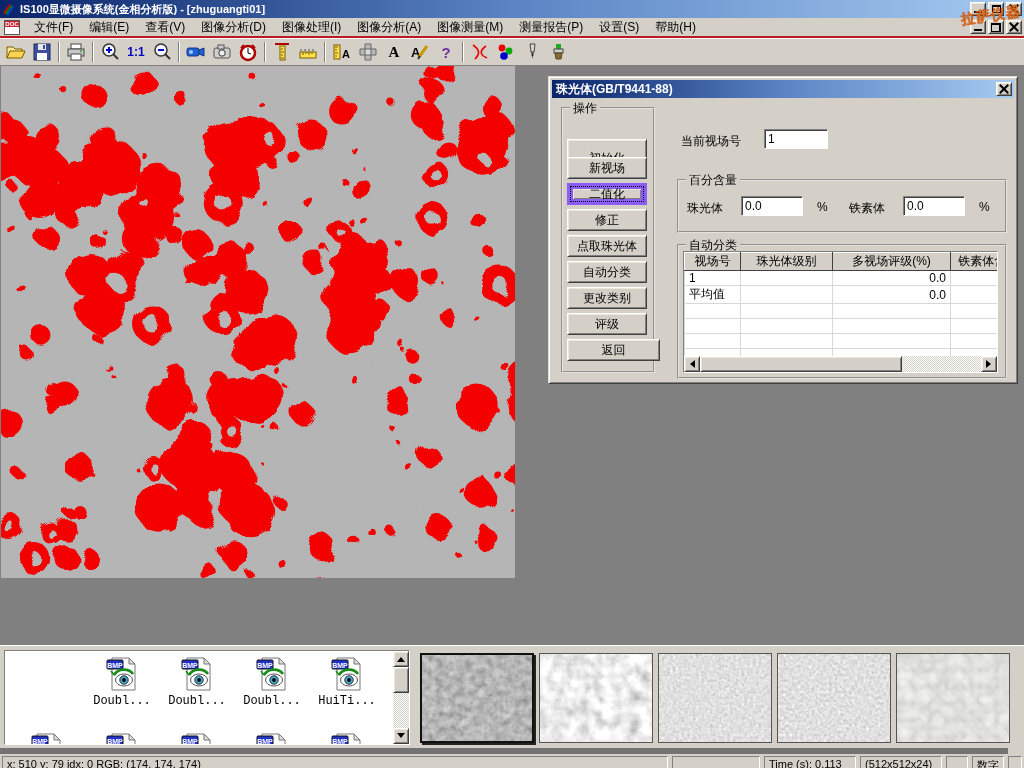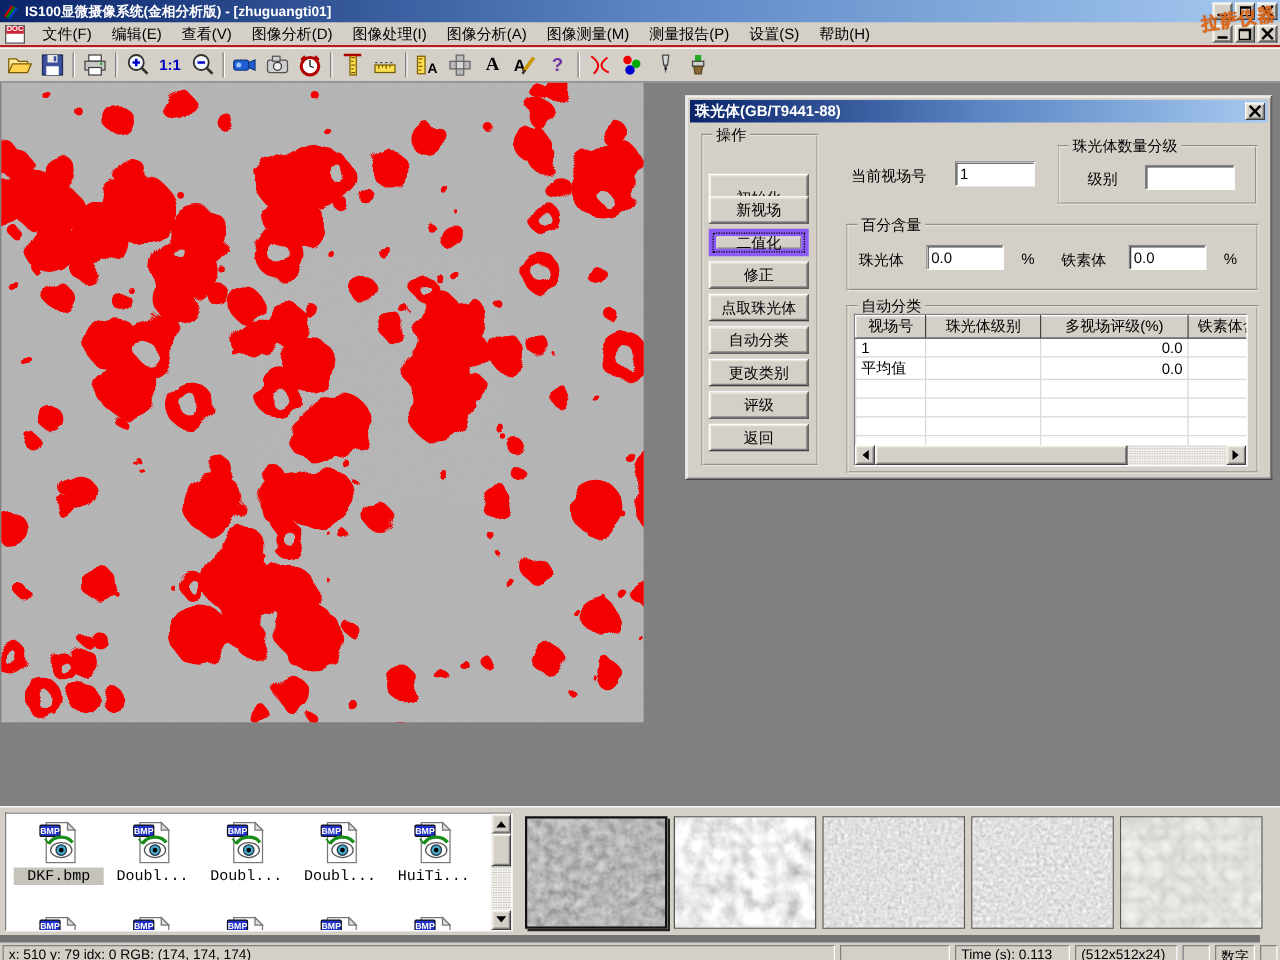--- a/index.html
+++ b/index.html
@@ -589,32 +589,27 @@
       </div>
     <div class="btn98 raised abs" style="left:18px;top:184px;width:80px;height:22px;">
         <span>自动分类</span>
       </div>
     <div class="btn98 raised abs" style="left:18px;top:210px;width:80px;height:22px;">
         <span>更改类别</span>
       </div>
     <div class="btn98 raised abs" style="left:18px;top:236px;width:80px;height:22px;">
         <span>评级</span>
       </div>
-    <div class="btn98 raised abs" style="left:18px;top:262px;width:80px;height:22px;">
+    <div class="btn98 raised abs" style="left:18px;top:262px;width:93px;height:22px;">
         <span>返回</span>
       </div>
 
     <span class="lbl" style="left:132px;top:56px;">当前视场号</span>
     <input class="fld sunken" style="left: 215px; top: 52px; width: 64px; height: 20px;" value="1">
 
-    <div class="groupbox" style="left:297px;top:39px;width:160px;height:48px;">
-      <span class="grouplabel">珠光体数量分级</span>
-      <span class="lbl" style="left:22px;top:17px;">级别</span>
-      <input class="fld sunken" style="left: 68px; top: 14px; width: 72px; height: 20px;" value="">
-    </div>
 
     <div class="groupbox" style="left:128px;top:102px;width:330px;height:54px;">
       <span class="grouplabel">百分含量</span>
       <span class="lbl" style="left:8px;top:19px;">珠光体</span>
       <input class="fld sunken" style="left: 62px; top: 15px; width: 62px; height: 20px;" value="0.0">
       <span class="lbl" style="left:138px;top:19px;">%</span>
       <span class="lbl" style="left:170px;top:19px;">铁素体</span>
       <input class="fld sunken" style="left: 224px; top: 15px; width: 62px; height: 20px;" value="0.0">
       <span class="lbl" style="left:300px;top:19px;">%</span>
     </div>
@@ -701,26 +696,20 @@
         <text x="10" y="10.5" font-size="7" fill="#fff" text-anchor="middle" font-weight="bold">BMP</text>
         <path d="M9 18 C13 11, 24 11, 28 17" stroke="#1a8c1a" stroke-width="2.6" fill="none"></path>
         <path d="M9 18 L6 14 M9 18 L12 15" stroke="#1a8c1a" stroke-width="1.6" fill="none"></path>
         <ellipse cx="19" cy="23" rx="8.5" ry="6" fill="#fdfdfd" stroke="#555"></ellipse>
         <circle cx="19" cy="23" r="4.2" fill="#49a8c8" stroke="#234"></circle>
         <circle cx="19" cy="23" r="1.9" fill="#000"></circle>
       </symbol>
     </defs>
       </svg>
 
-    <div class="fileitem" style="left:6px;top:6px;">
-      <svg class="fileicon">
-          <use href="#bmpicon"></use>
-        </svg>
-      <div class="filelabel sel">DKF.bmp</div>
-    </div>
     <div class="fileitem" style="left:81px;top:6px;">
       <svg class="fileicon">
           <use href="#bmpicon"></use>
         </svg>
       <div class="filelabel">Doubl...</div>
     </div>
     <div class="fileitem" style="left:156px;top:6px;">
       <svg class="fileicon">
           <use href="#bmpicon"></use>
         </svg>

